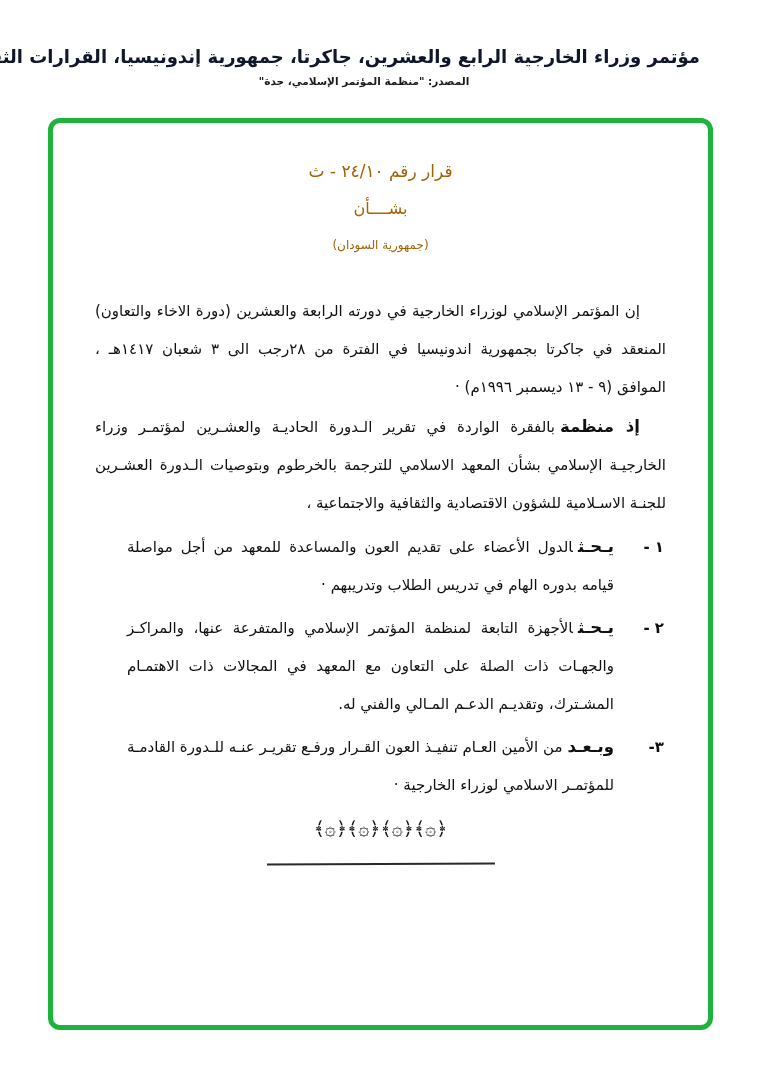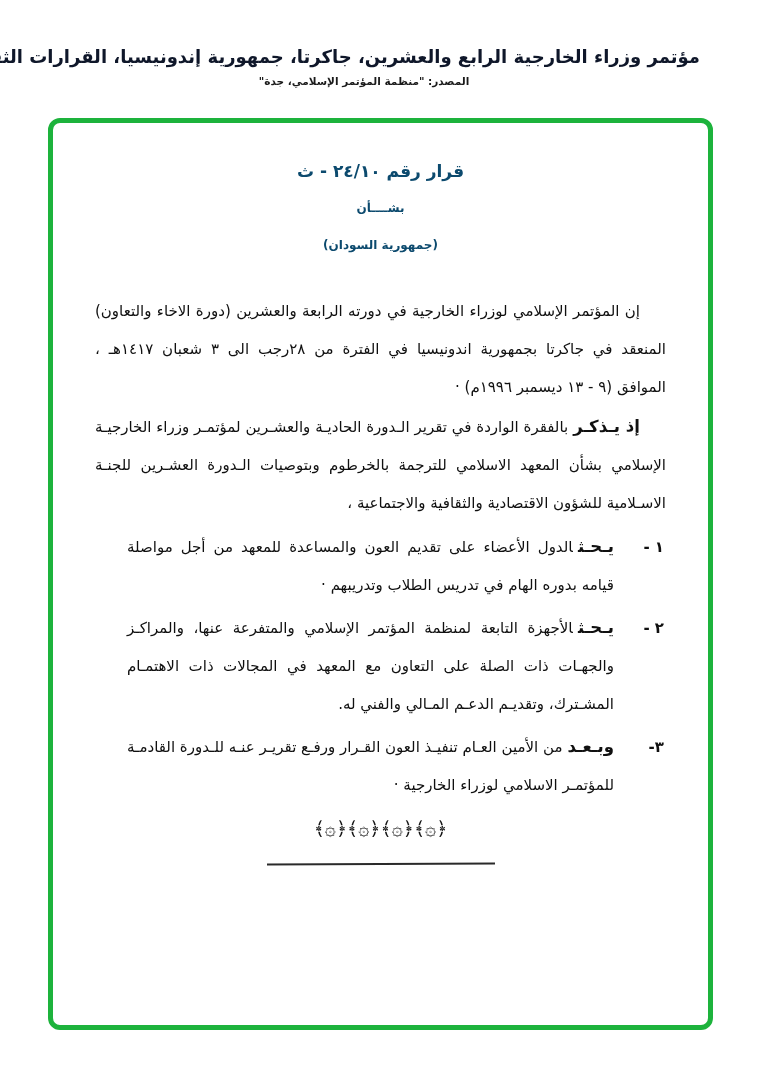--- a/index.html
+++ b/index.html
@@ -43,23 +43,23 @@
     width: 665px; height: 912px;
     border: 5px solid #1db33c;
     border-radius: 12px;
     background: #ffffff;
     padding: 30px 42px 20px 42px;
     direction: rtl;
   }
 
   
   .title-block { text-align: center; margin-bottom: 28px; }
-  .title-line { font-weight: bold; line-height: 37px; color: #0c4a6e; }
+  .title-line { font-weight: normal; line-height: 37px; color: #a16207; }
   .title-number { font-size: 17px; letter-spacing: 1px; }
-  .title-concerning { font-size: 12px; }
+  .title-concerning { font-size: 16px; }
   .title-subject { font-size: 17px; }
   .title-country { font-size: 12px; }
 
   
   .doc-body {
     font-size: 15px;
     line-height: 38px;
     text-align: justify;
     color: #101010;
   }
@@ -107,21 +107,21 @@
     <div class="title-block">
       <div class="title-line title-number">قرار رقم ٢٤/١٠ - ث</div>
       <div class="title-line title-concerning">بشــــأن</div>
       <div class="title-line title-country">(جمهورية السودان)</div>
     </div>
 
     <div class="doc-body">
 
       <p class="para"><span>إن المؤتمر الإسلامي لوزراء الخارجية  في دورته الرابعة والعشرين (دورة الاخاء والتعاون) المنعقد في جاكرتا بجمهورية اندونيسيا في الفترة من ٢٨رجب الى ٣ شعبان ١٤١٧هـ ، الموافق (٩ - ١٣ ديسمبر ١٩٩٦م) ·</span></p>
 
-      <p class="para"><span class="lead">إذ يـذكـر</span><span>بالفقرة الواردة في  تقرير الـدورة الحاديـة والعشـرين لمؤتمـر وزراء الخارجيـة الإسلامي بشأن المعهد الاسلامي للترجمة بالخرطوم وبتوصيات الـدورة العشـرين للجنـة الاسـلامية للشؤون الاقتصادية والثقافية والاجتماعية ،</span></p>
+      <p class="para"><span class="lead">إذ منظمة</span><span>بالفقرة الواردة في  تقرير الـدورة الحاديـة والعشـرين لمؤتمـر وزراء الخارجيـة الإسلامي بشأن المعهد الاسلامي للترجمة بالخرطوم وبتوصيات الـدورة العشـرين للجنـة الاسـلامية للشؤون الاقتصادية والثقافية والاجتماعية ،</span></p>
 
 
 
       <div class="items">
 
         <div class="item-row">
           <div class="item-marker">١ -</div>
           <div class="item-text"><span class="lead">يـحـث</span><span>الدول الأعضاء على تقديم العون والمساعدة للمعهد من أجل مواصلة قيامه بدوره الهام في تدريس الطلاب وتدريبهم ·</span></div>
         </div>
 

